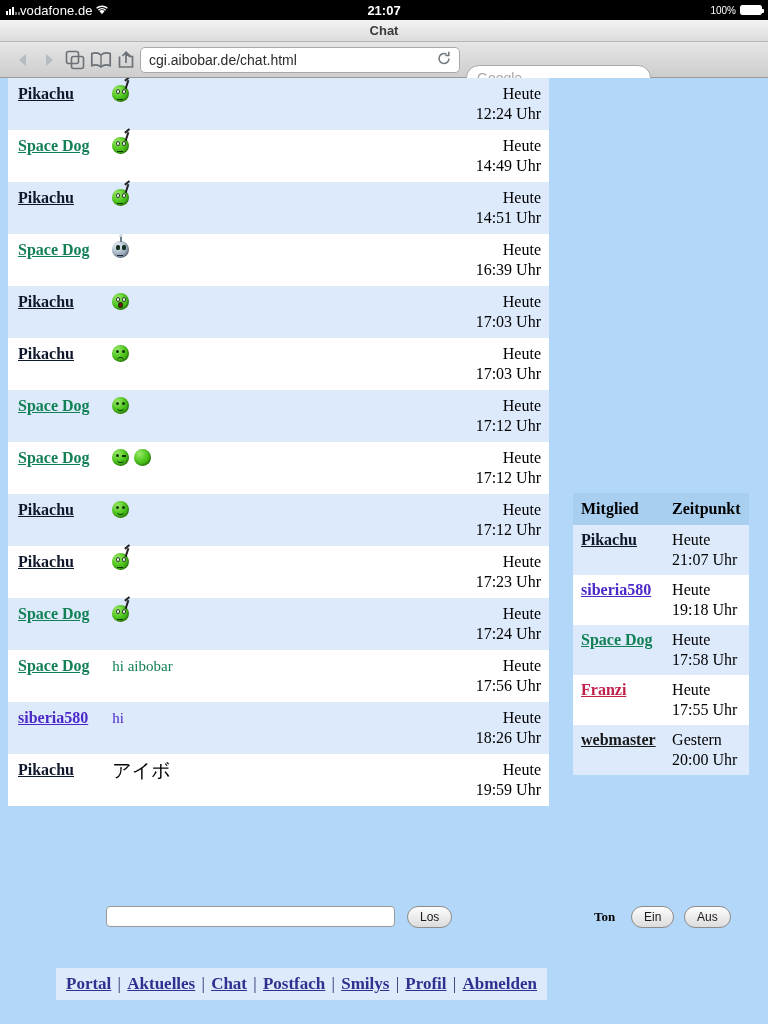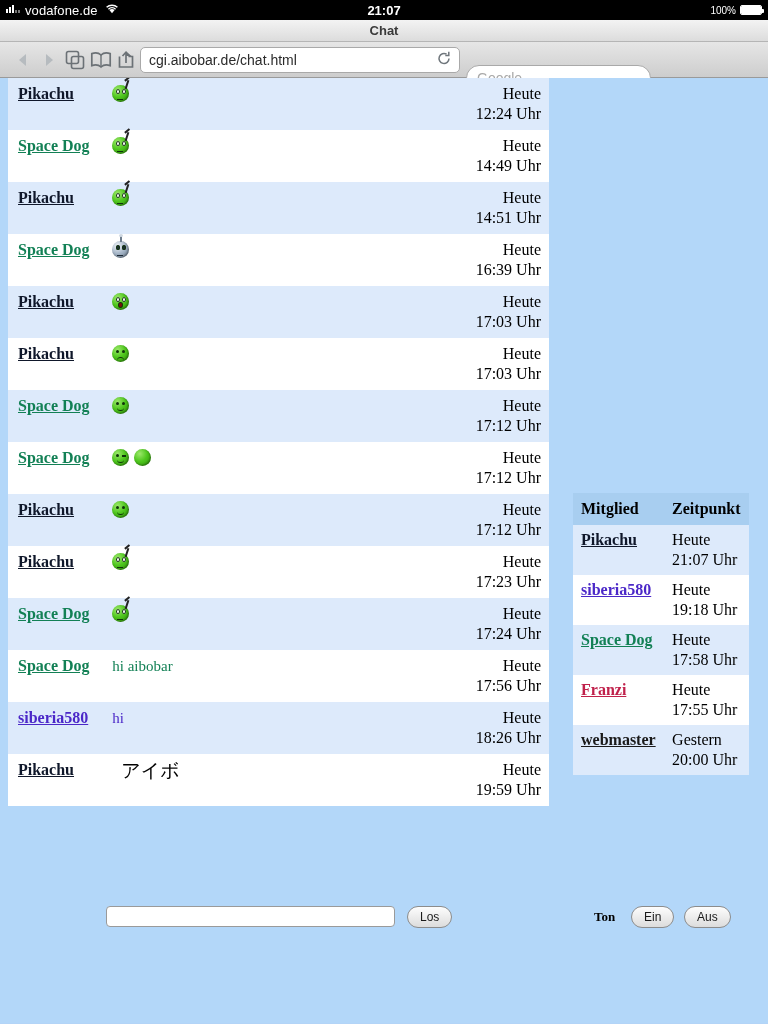--- a/index.html
+++ b/index.html
@@ -17,21 +17,21 @@
     height: 20px;
     background: #000;
     color: #fff;
     display: flex;
     align-items: center;
     font-size: 13px;
     font-family: "Liberation Sans", sans-serif;
     padding: 0 6px;
     position: relative;
   }
-  .sb-left { display: flex; align-items: flex-start; gap: 5px; }
+  .sb-left { display: flex; align-items: center; }
   .signal-bars { display: flex; align-items: flex-end; gap: 1px; height: 10px; }
   .signal-bars i { display: block; width: 2px; background: #fff; border-radius: 0; }
   .signal-bars i:nth-child(1) { height: 4px; }
   .signal-bars i:nth-child(2) { height: 6px; }
   .signal-bars i:nth-child(3) { height: 8px; }
   .signal-bars i:nth-child(4) { height: 3px; background: #777; }
   .signal-bars i:nth-child(5) { height: 3px; background: #777; }
   .carrier { font-size: 13px; letter-spacing: .1px; }
   .wifi-icon { font-size: 12px; line-height: 1; margin-left: 2px; }
   .sb-time {
@@ -150,21 +150,21 @@
   .u-pikachu   { color: #0f172a; text-align: center; }
   .u-spacedog  { color: #128055; }
   .u-siberia   { color: #4b28c8; }
   .u-franzi    { color: #c0214b; }
   .u-webmaster { color: #1a1a1a; }
   .u-peiwdosa  { color: #d12fb4; }
 
   .msg-text { font-family: "Liberation Serif", serif; font-size: 15px; }
   .msg-text.green { color: #128055; }
   .msg-text.purple { color: #4b28c8; }
-  .msg-jp { font-family: "DejaVu Sans", sans-serif; font-size: 19px; color:#000;margin-left:9px; }
+  .msg-jp { font-family: "DejaVu Sans", sans-serif; font-size: 19px; color:#000; }
 
   
   .smiley {
     display: inline-block;
     position: relative;
     width: 17px; height: 17px;
     vertical-align: -3px;
     margin-right: 5px;
   }
   .smiley .ball {
@@ -551,14 +551,15 @@
   </table>
 
   <div class="input-row">
     <input class="chat-input" type="text" placeholder="" style="">
     <button class="btn btn-los">Los</button>
     <span class="ton-label">Ton</span>
     <button class="btn btn-ein">Ein</button>
     <button class="btn btn-aus">Aus</button>
   </div>
 
+  <div class="footer-nav" id="footer-nav"><a>Portal</a><span class="sep"> | </span><a>Aktuelles</a><span class="sep"> | </span><a>Chat</a><span class="sep"> | </span><a>Postfach</a><span class="sep"> | </span><a>Smilys</a><span class="sep"> | </span><a>Profil</a><span class="sep"> | </span><a>Abmelden</a></div>
 
 </div>
 
 </body></html>

